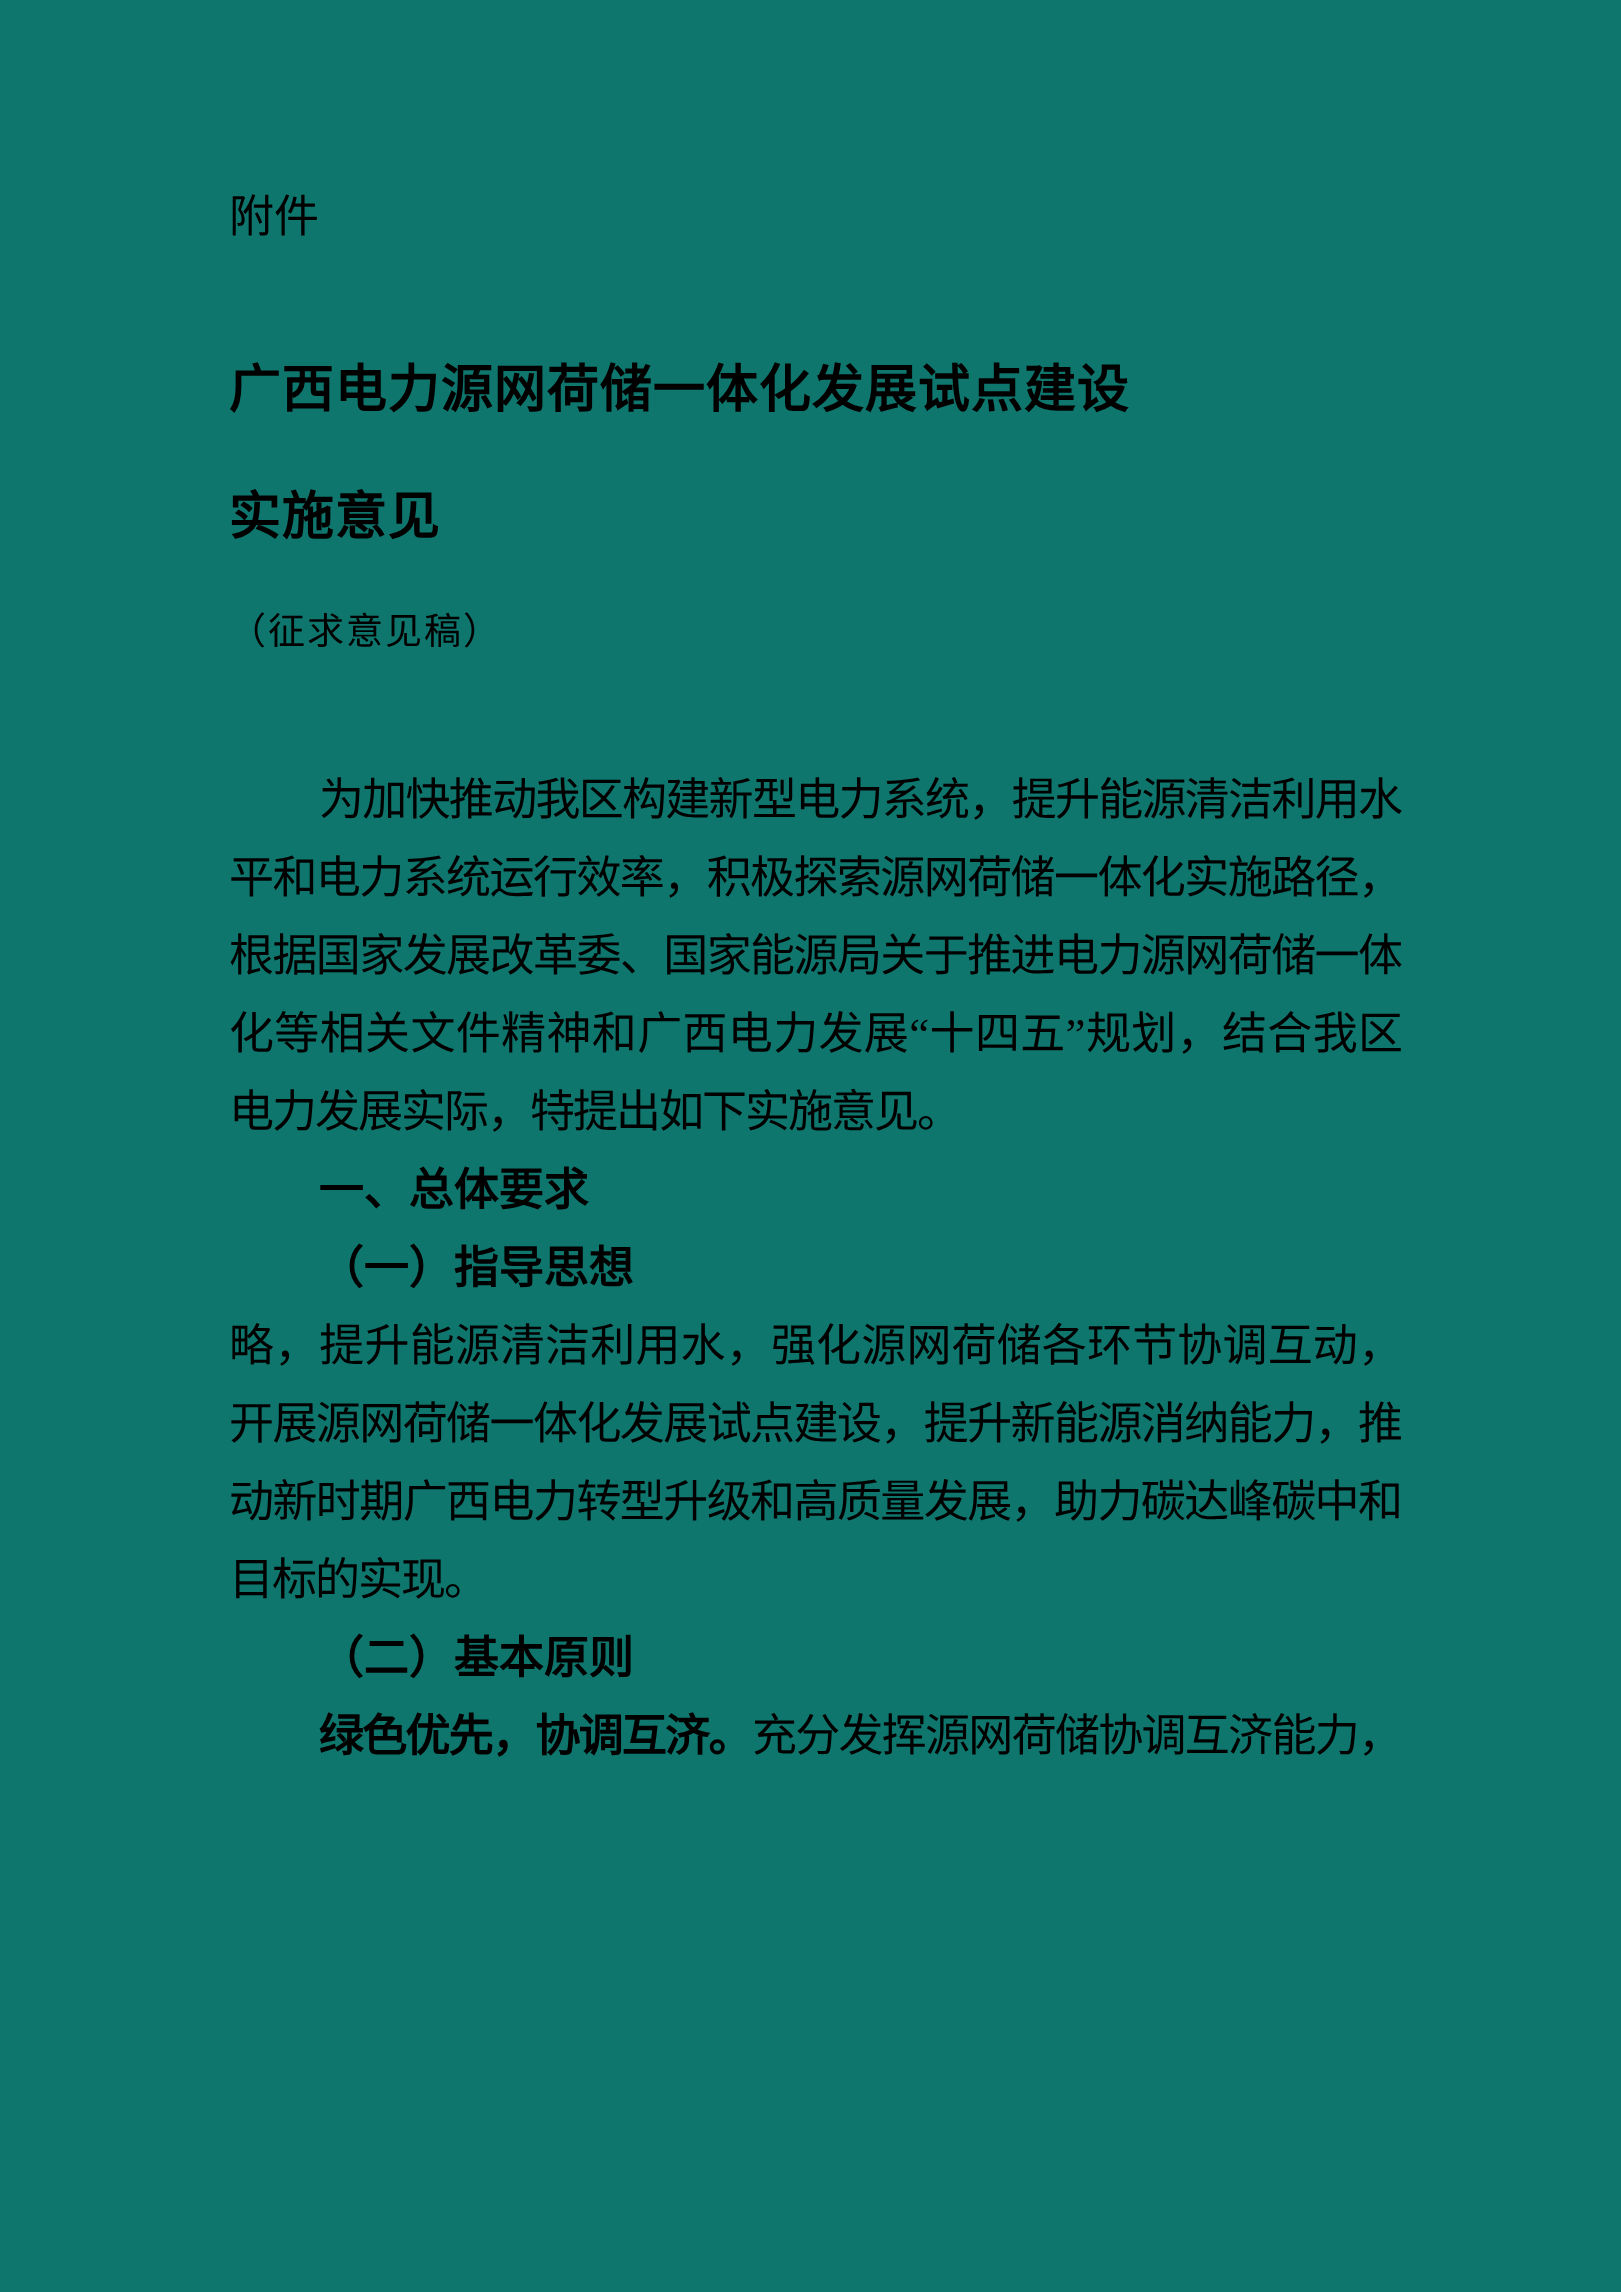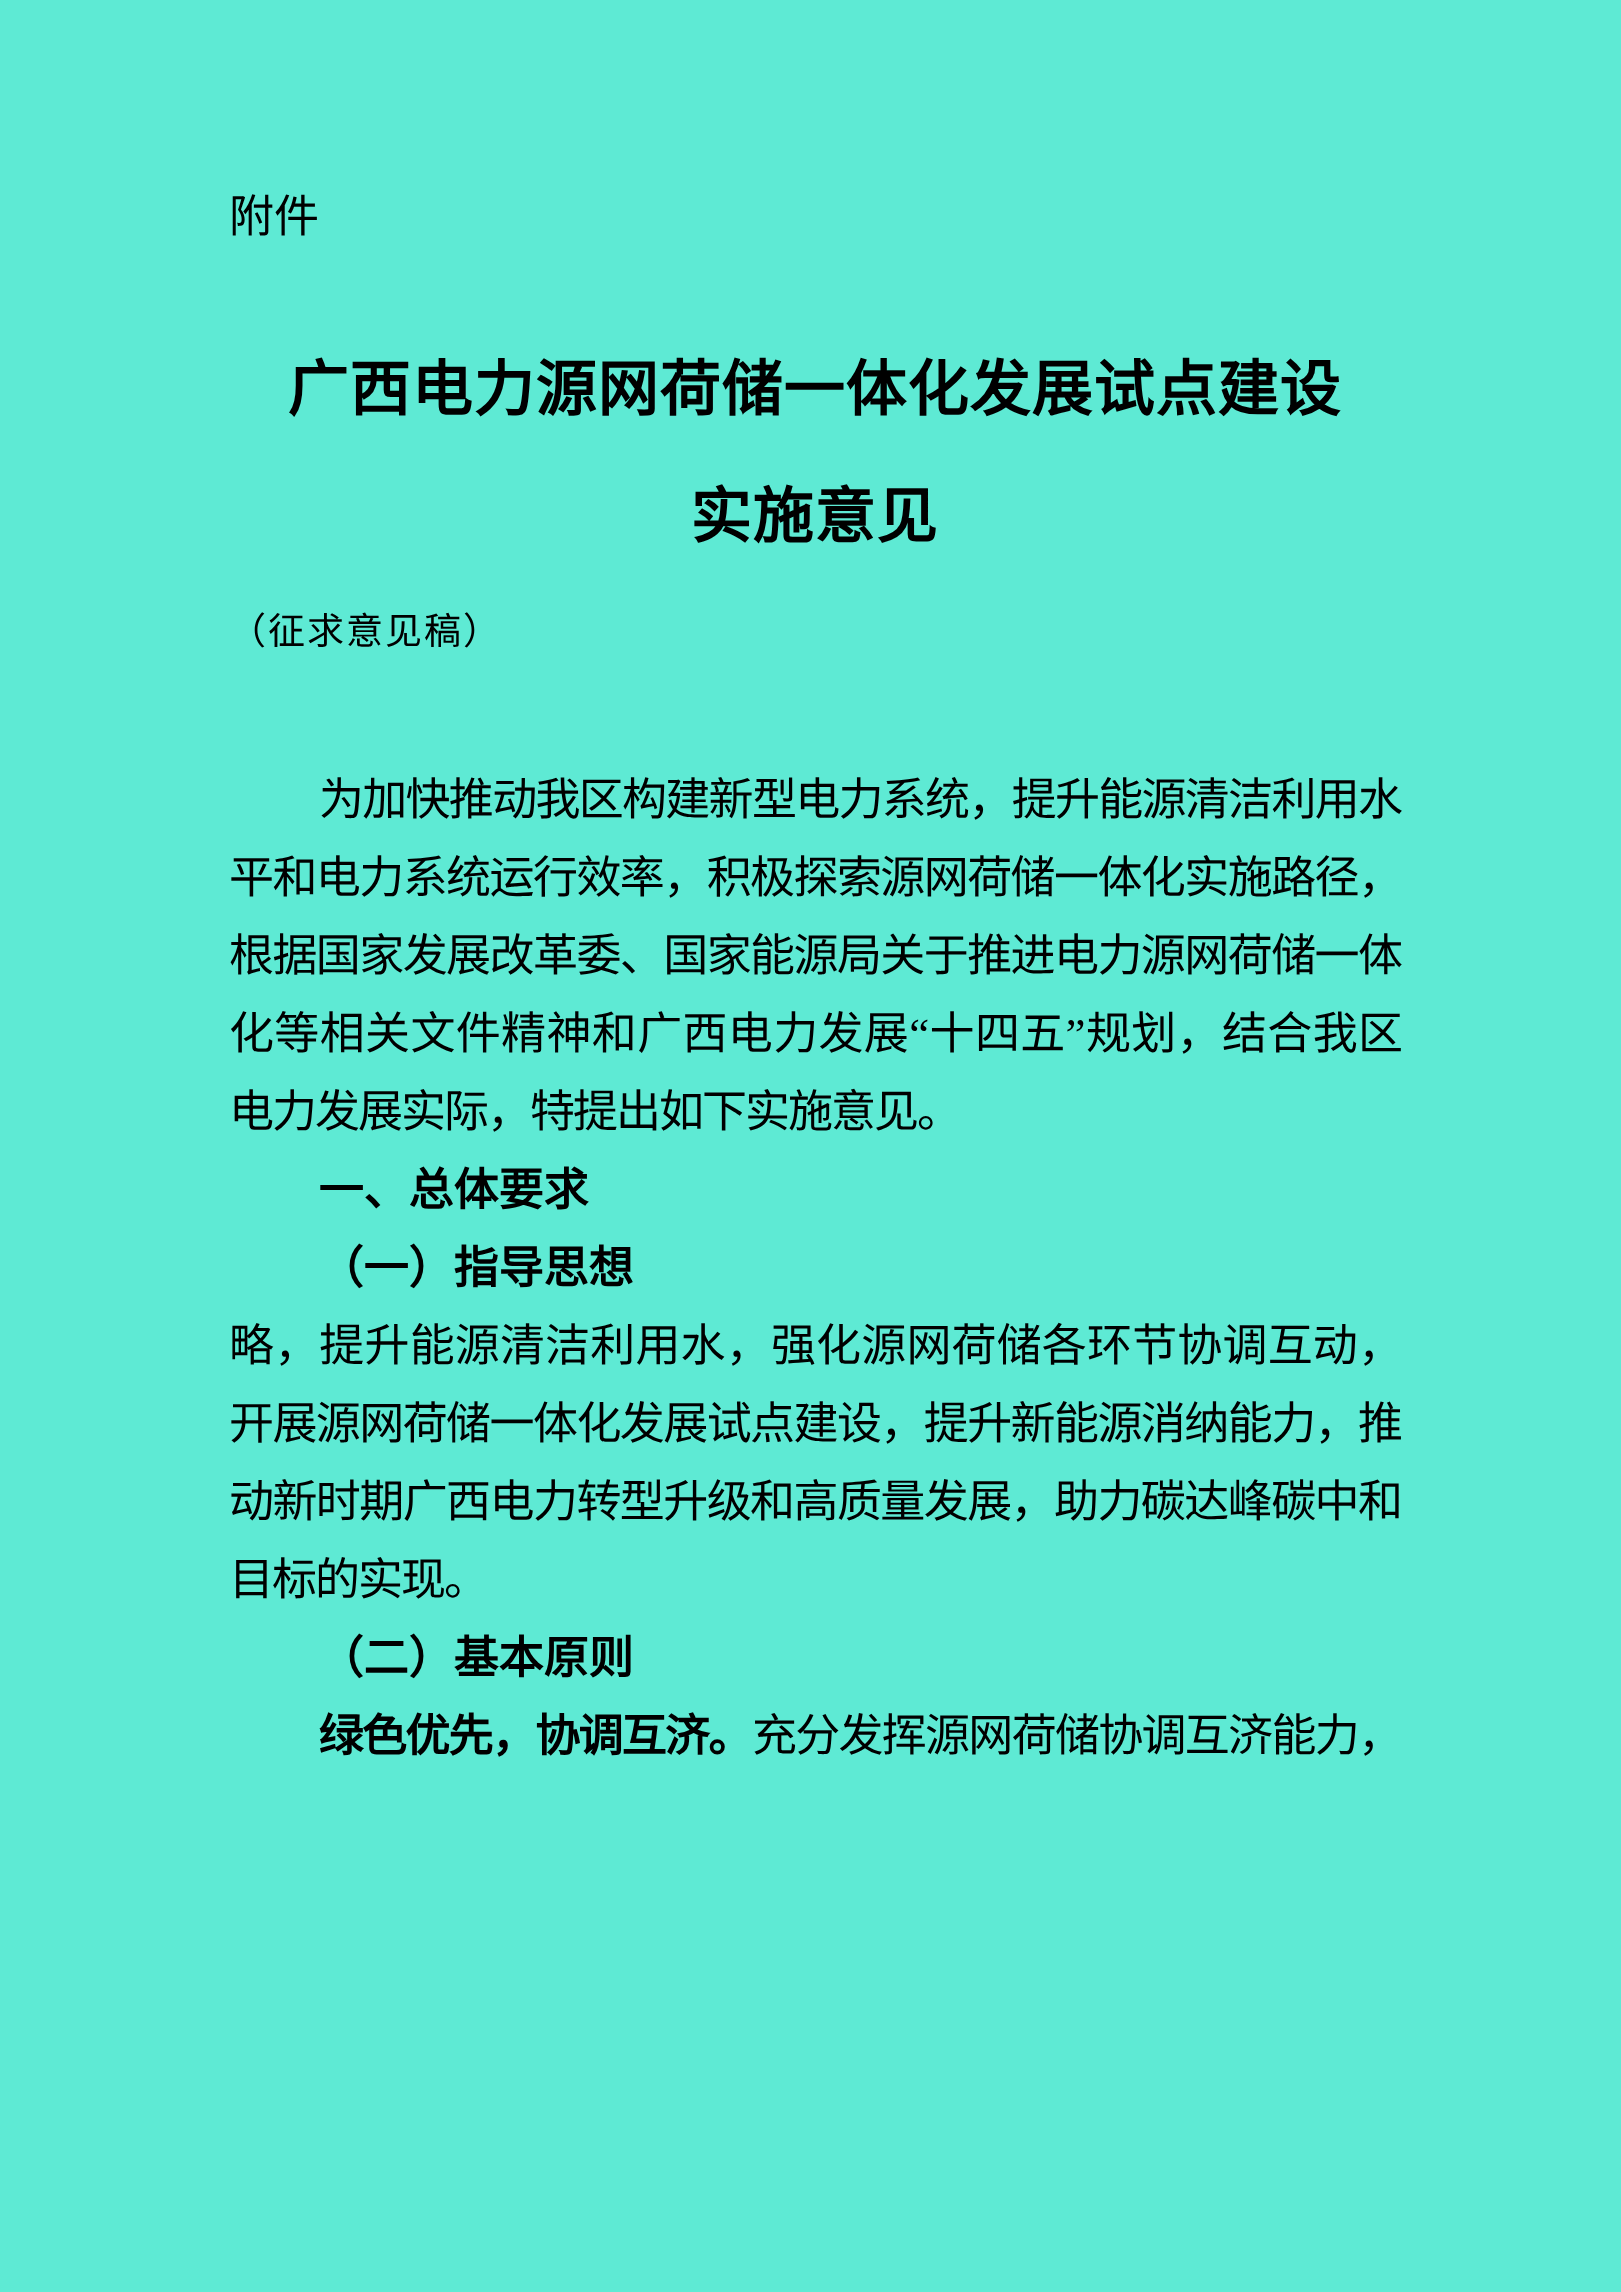--- a/index.html
+++ b/index.html
@@ -5,39 +5,39 @@
   html, body {
     margin: 0;
     padding: 0;
     background: #ffffff;
   }
   .page {
     position: relative;
     width: 1621px;
     height: 2293px;
     margin: 0 auto;
-    background: #5eead4;
+    background: #0f766e;
     color: #000000;
     box-sizing: border-box;
     padding: 194px 220px 0 229px;
     overflow: hidden;
   }
   .attachment {
     font-family: "Liberation Sans", "DejaVu Sans", sans-serif;
     font-size: 45px;
     line-height: 45px;
     text-align: left;
   }
   .doc-title {
     margin-top: 87px;
     font-family: "Liberation Serif", "DejaVu Serif", serif;
     font-weight: bold;
-    font-size: 61px;
+    font-size: 52px;
     line-height: 127px;
-    text-align: center;
+    text-align: left;
     letter-spacing: 1px;
   }
   .doc-subtitle {
     margin-top: 7.8px;
     font-family: "Liberation Serif", "DejaVu Serif", serif;
     font-size: 37px;
     line-height: 88px;
     text-align: left;
     letter-spacing: 2px;
   }

